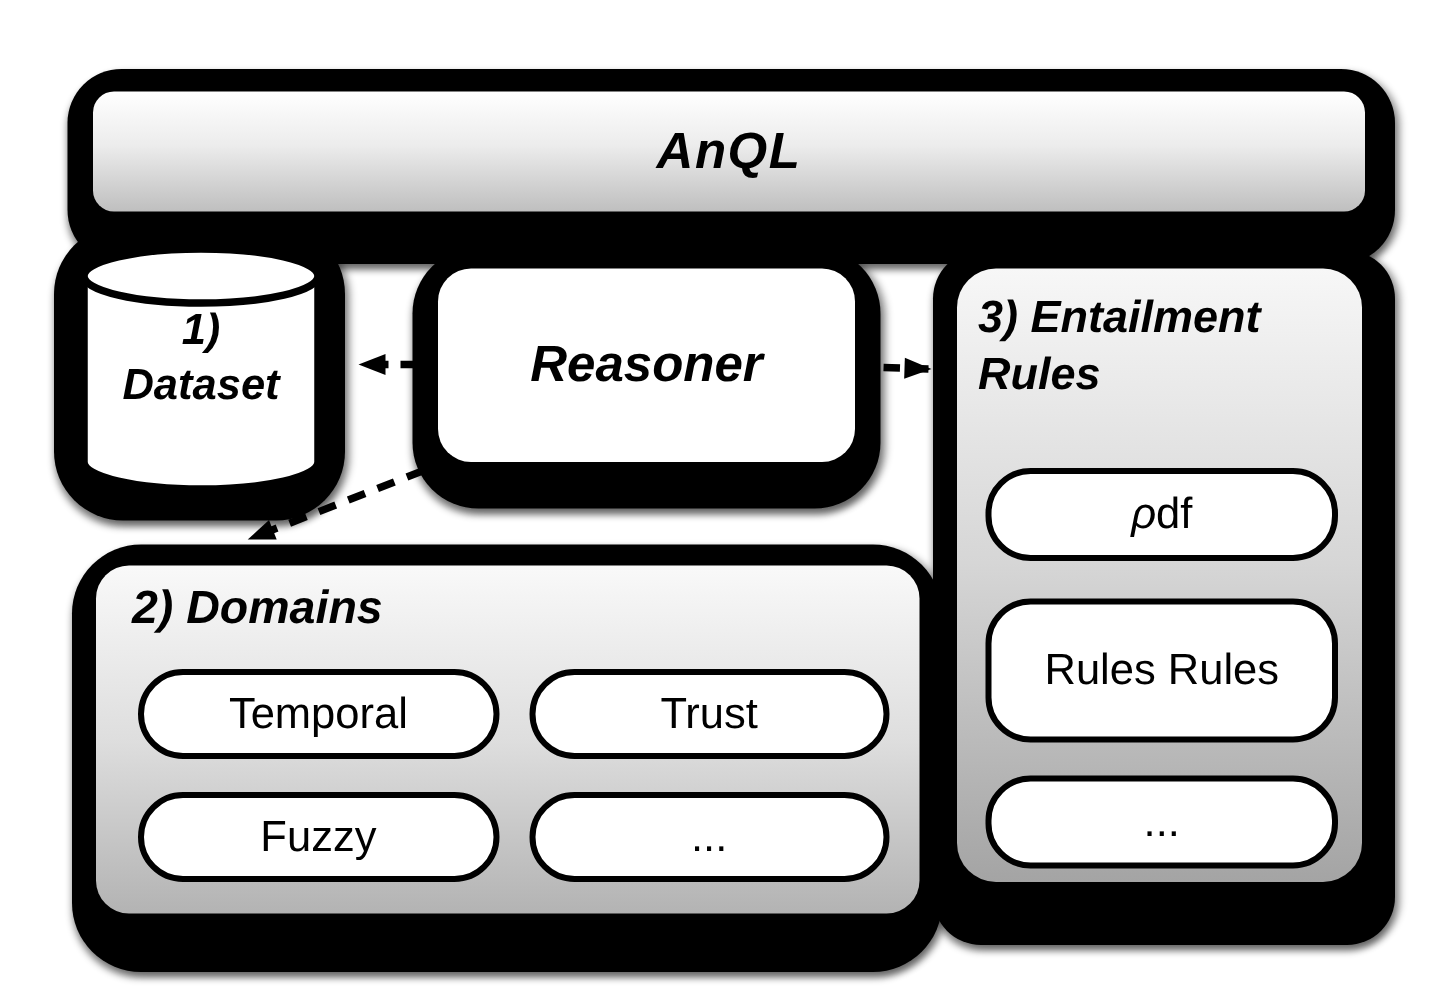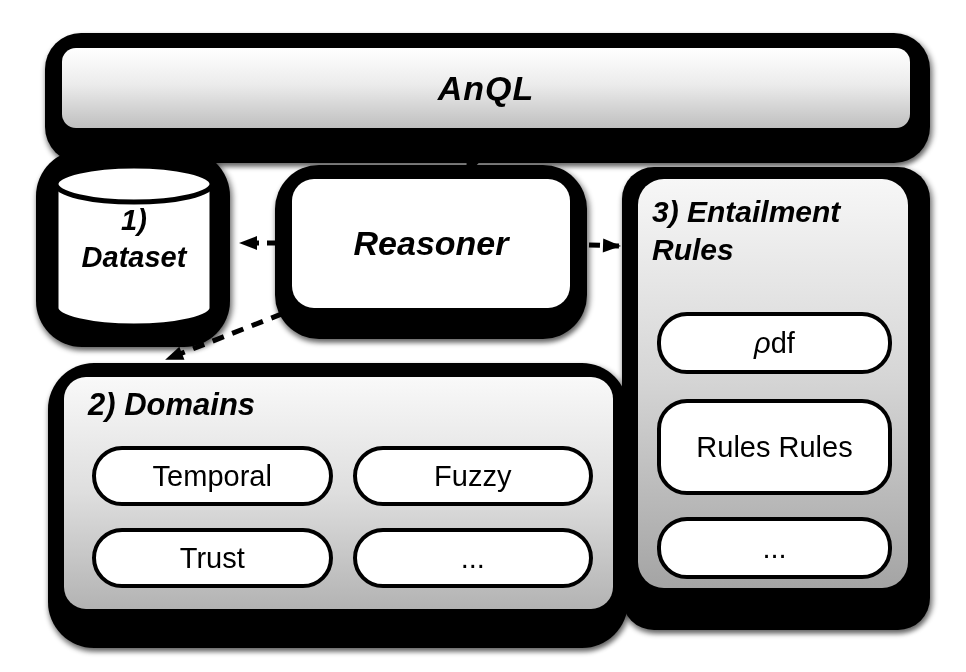--- a/index.html
+++ b/index.html
@@ -12,21 +12,21 @@
     box-shadow:0 4px 5px rgba(0,0,0,0.45), 4px 2px 5px rgba(0,0,0,0.30);
   }
   .inner { position:absolute; overflow:hidden; }
   .grad-bar   { background:linear-gradient(to bottom,#ffffff 0%,#ececec 45%,#bfbfbf 100%); }
   .grad-panel { background:linear-gradient(to bottom,#f9f9f9 0%,#dedede 50%,#b3b3b3 100%); }
   .grad-panel-dark { background:linear-gradient(to bottom,#f7f7f7 0%,#d6d6d6 48%,#a4a4a4 100%); }
 
   .heading { font-style:italic; font-weight:bold; }
 
   
-  .anql { left:45px; top:33px; width:885px; height:130px; border-radius:36px; }
+  .anql { left:45px; top:46px; width:885px; height:130px; border-radius:36px; }
   .anql .inner { left:17px; right:20px; top:15px; bottom:35px; border-radius:14px;
                  display:flex; align-items:center; justify-content:center; }
   .anql-label { font-size:34px; letter-spacing:1px; }
 
   
   .dataset { left:36px; top:150px; width:194px; height:197px; border-radius:46px; }
   .dataset svg { position:absolute; left:0; top:0; }
   .ds-label { position:absolute; left:20px; top:52px; width:156px; text-align:center;
               font-size:29px; line-height:37px; }
 
@@ -110,24 +110,24 @@
   </div>
 
   <div class="blob domains">
     <div class="inner grad-panel">
       <div class="heading dom-title">2) Domains</div>
       <div class="dom-grid">
         <div class="pill">
           <span>Temporal</span>
         </div>
         <div class="pill">
-          <span>Fuzzy</span>
+          <span>Trust</span>
         </div>
         <div class="pill">
-          <span>Trust</span>
+          <span>Fuzzy</span>
         </div>
         <div class="pill">
           <span>...</span>
         </div>
       </div>
     </div>
   </div>
 
   <svg class="overlay" width="966" height="672" viewBox="0 0 966 672">
     <defs>

